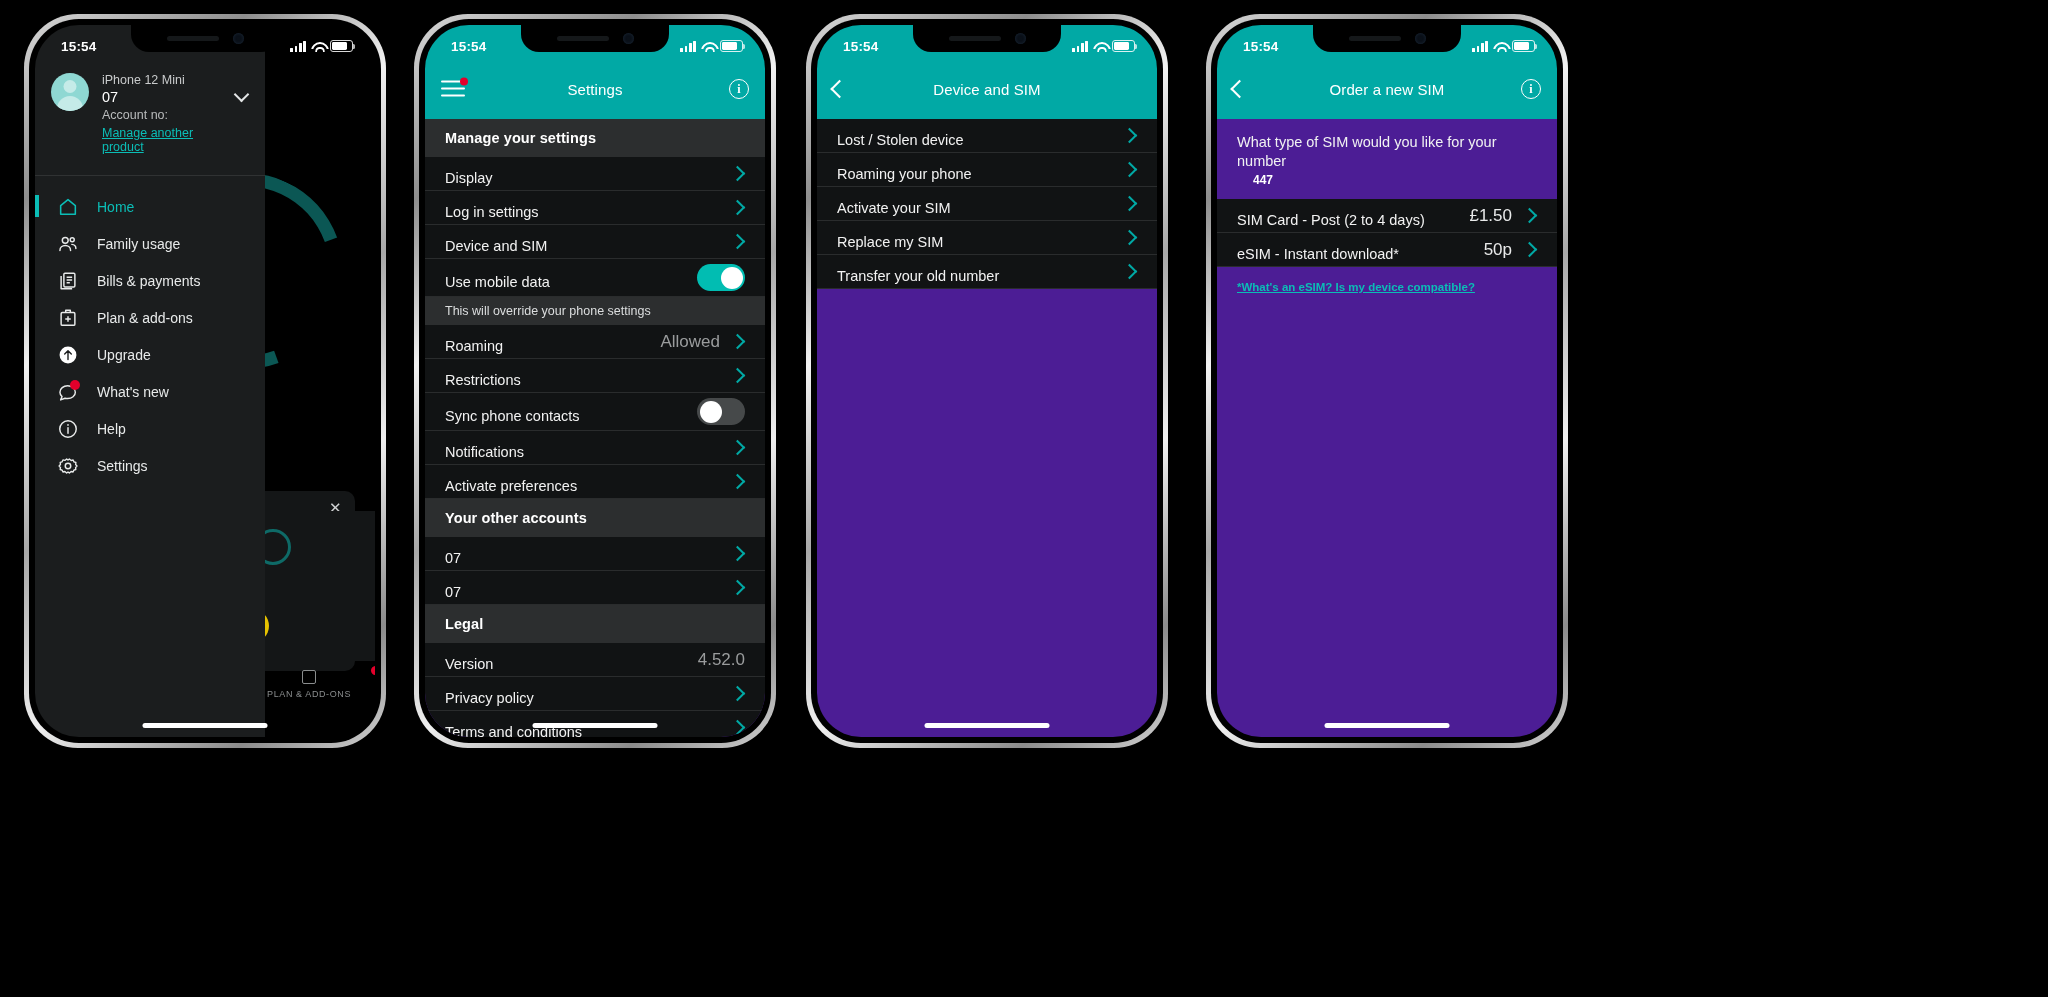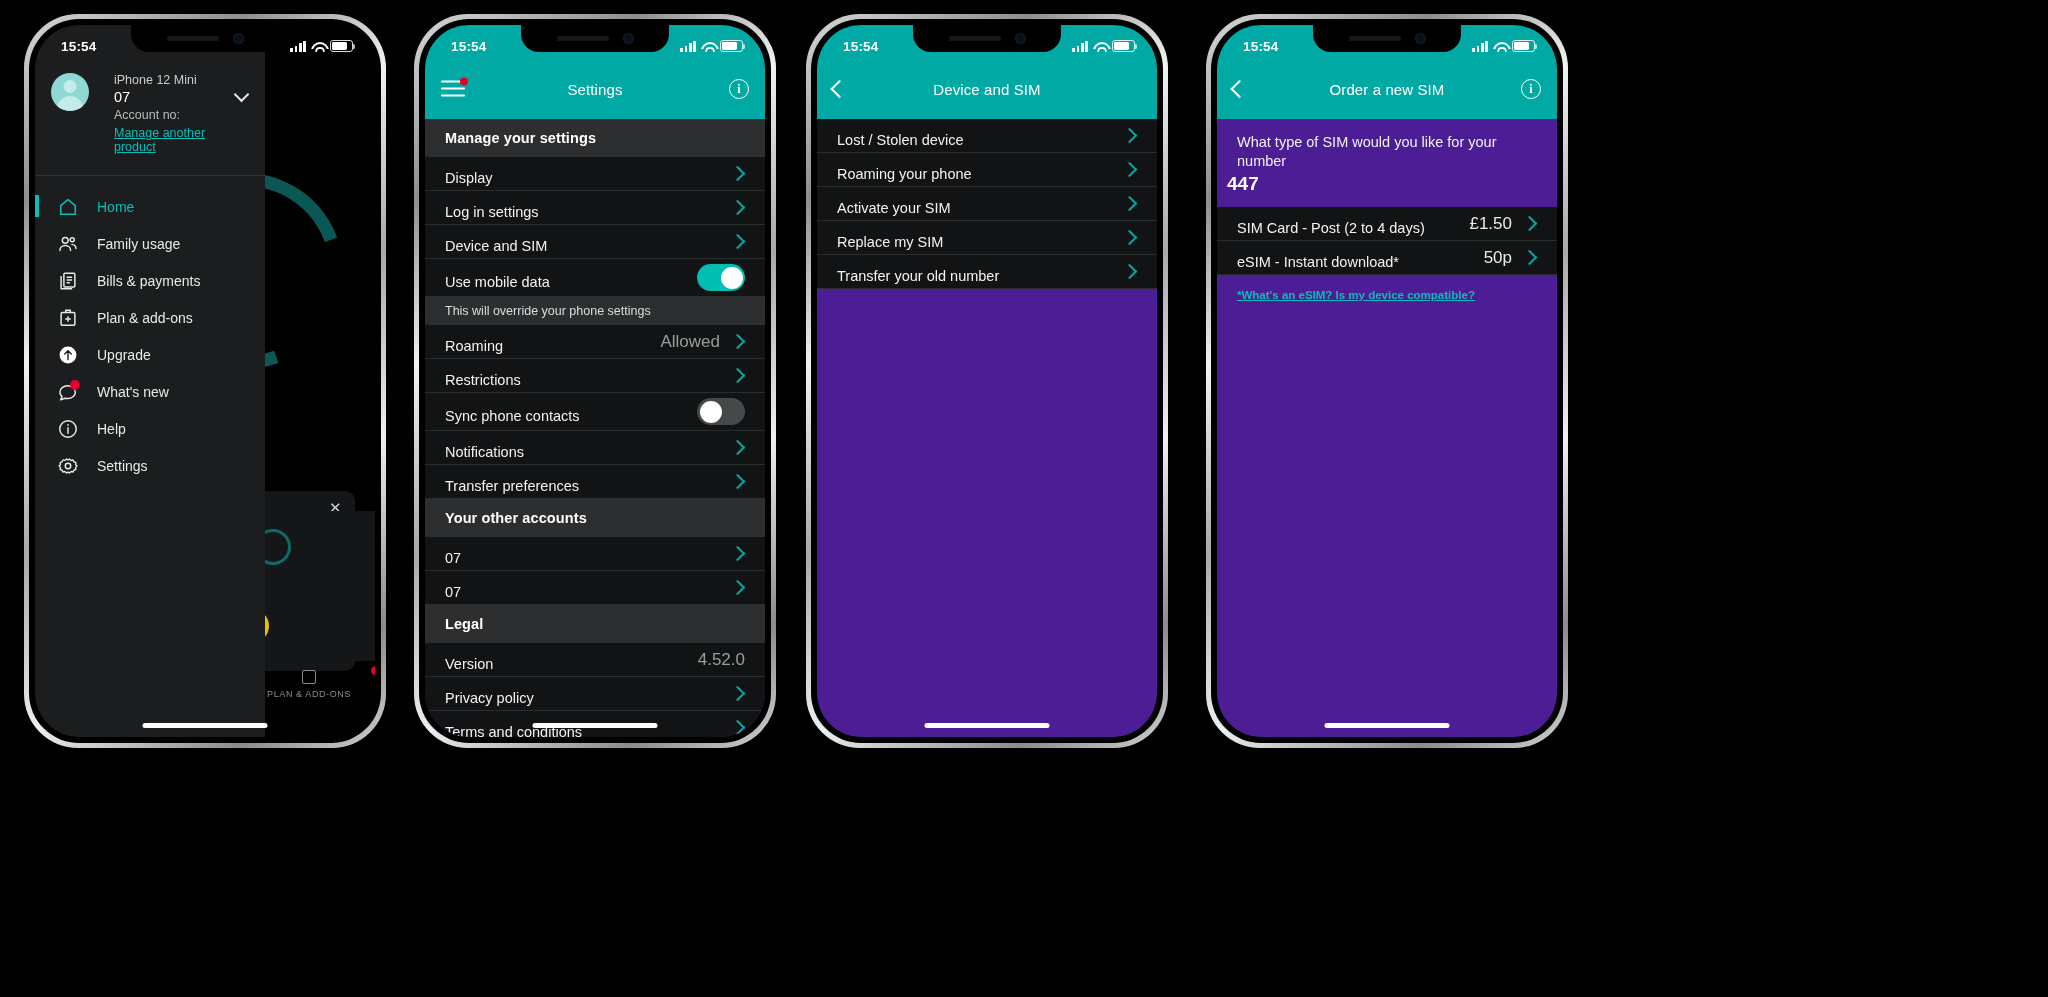--- a/index.html
+++ b/index.html
@@ -295,21 +295,21 @@
   }
 
   .drawer {
     position:absolute; left:0; top:0; bottom:0;
     width: 230px;
     background:#1b1d1e;
     z-index: 25;
   }
   .drawer-top { padding: 44px 0 0 0; }
   .acct {
-    display:flex; align-items:flex-start; gap:25px;
+    display:flex; align-items:flex-start; gap:13px;
     padding: 4px 14px 0 16px;
   }
   .avatar {
     width: 38px; height: 38px; border-radius: 50%;
     background:#8fd8d3; flex:none; position:relative; overflow:hidden;
   }
   .avatar::before{
     content:""; position:absolute; left:50%; top:7px;
     transform:translateX(-50%);
     width:13px;height:13px;border-radius:50%;background:#c5ebe8;
@@ -347,21 +347,21 @@
     content:""; position:absolute; left:0; top:7px;
     width:4px; height:22px; background:#0bbdb6;
   }
   .dicon { width:22px; height:22px; position:relative; flex:none; }
 
   
   .p4-q {
     color:#f1f2f2; font-size:14.5px; line-height:19px;
     padding: 14px 20px 2px 20px;
   }
-  .p4-num { color:#fff; font-size:19px; font-weight:700; padding: 0 20px 12px 10px; }
+  .p4-num { color:#fff; font-size:12px; font-weight:700; padding: 0 20px 12px 36px; }
   .p4-link {
     display:inline-block; margin: 14px 20px 0 20px;
     color:#0bbdb6; font-size:11.5px; font-weight:700;
     text-decoration: underline;
   }
 </style>
 </head>
 <body>
 
 <div class="stage">
@@ -601,21 +601,21 @@
                 <span class="knob"></span>
               </span>
           </div>
           <div class="row">
             <span class="row-label">Notifications</span>
             <span class="row-right">
                 <span class="chev"></span>
               </span>
           </div>
           <div class="row">
-            <span class="row-label">Transfer preferences</span>
+            <span class="row-label">Activate preferences</span>
             <span class="row-right">
                 <span class="chev"></span>
               </span>
           </div>
 
           <div class="section-head">Your other accounts</div>
           <div class="row">
             <span class="row-label">07</span>
             <span class="row-right">
                 <span class="chev"></span>

